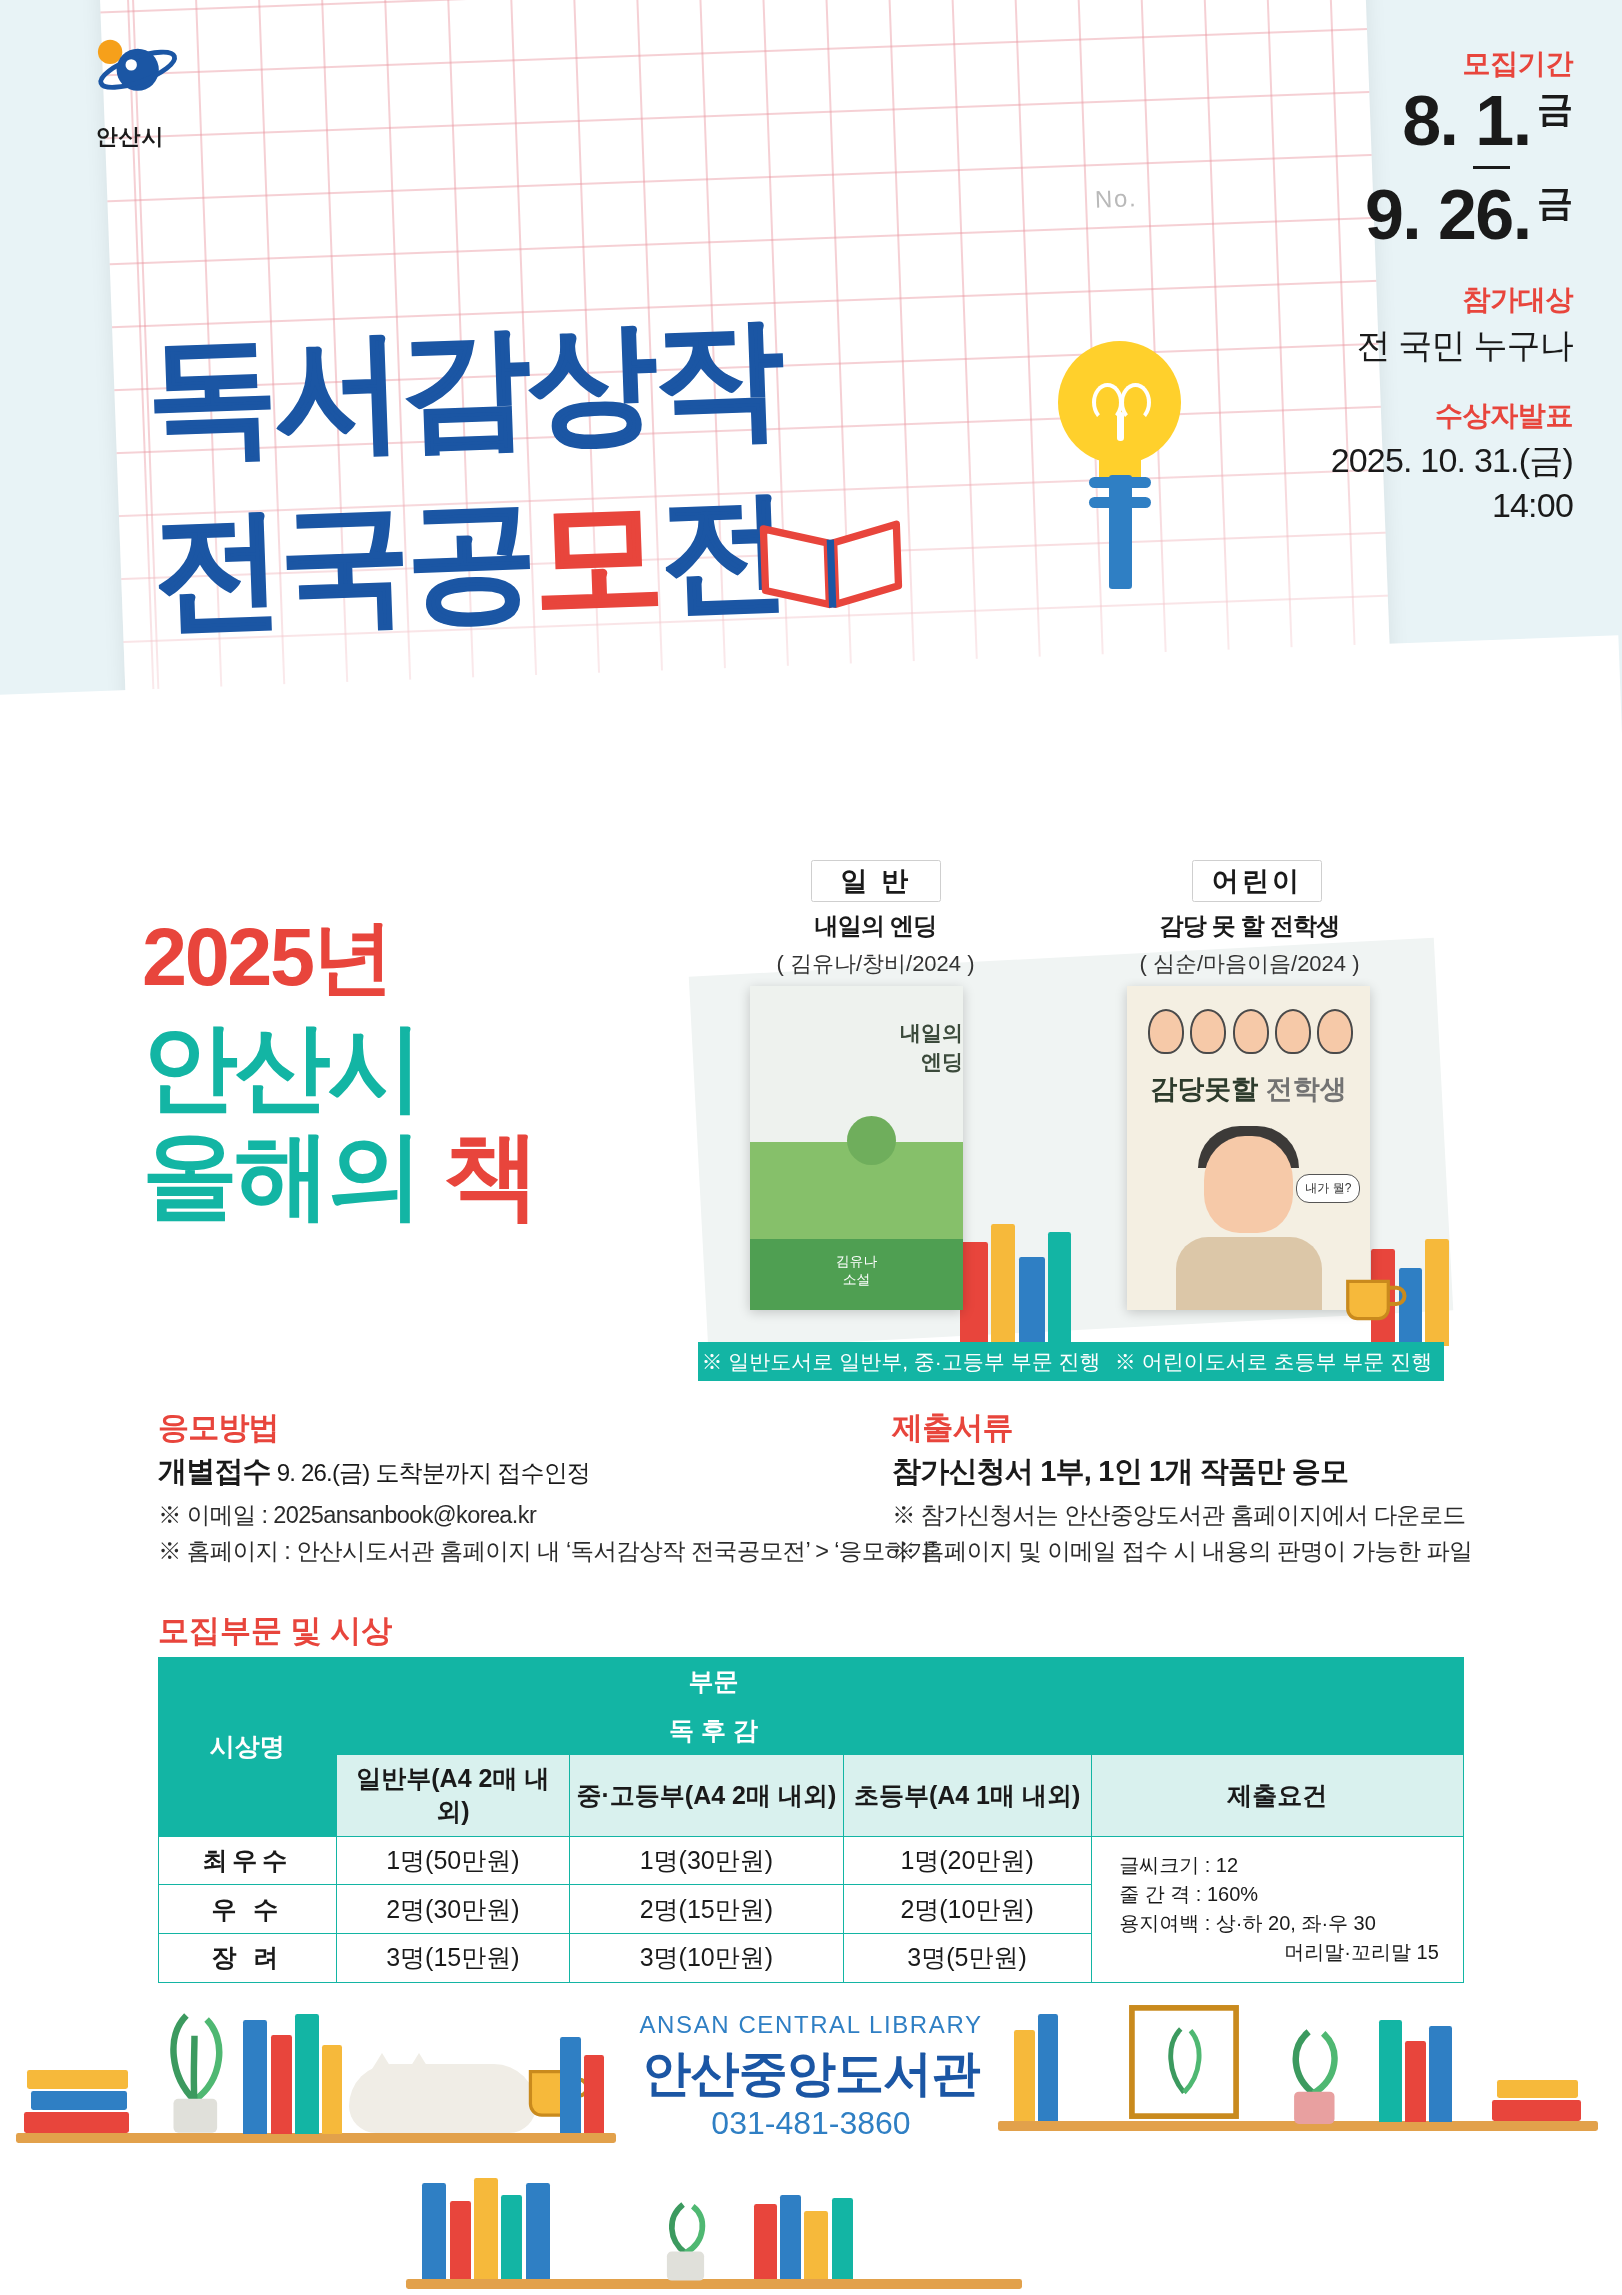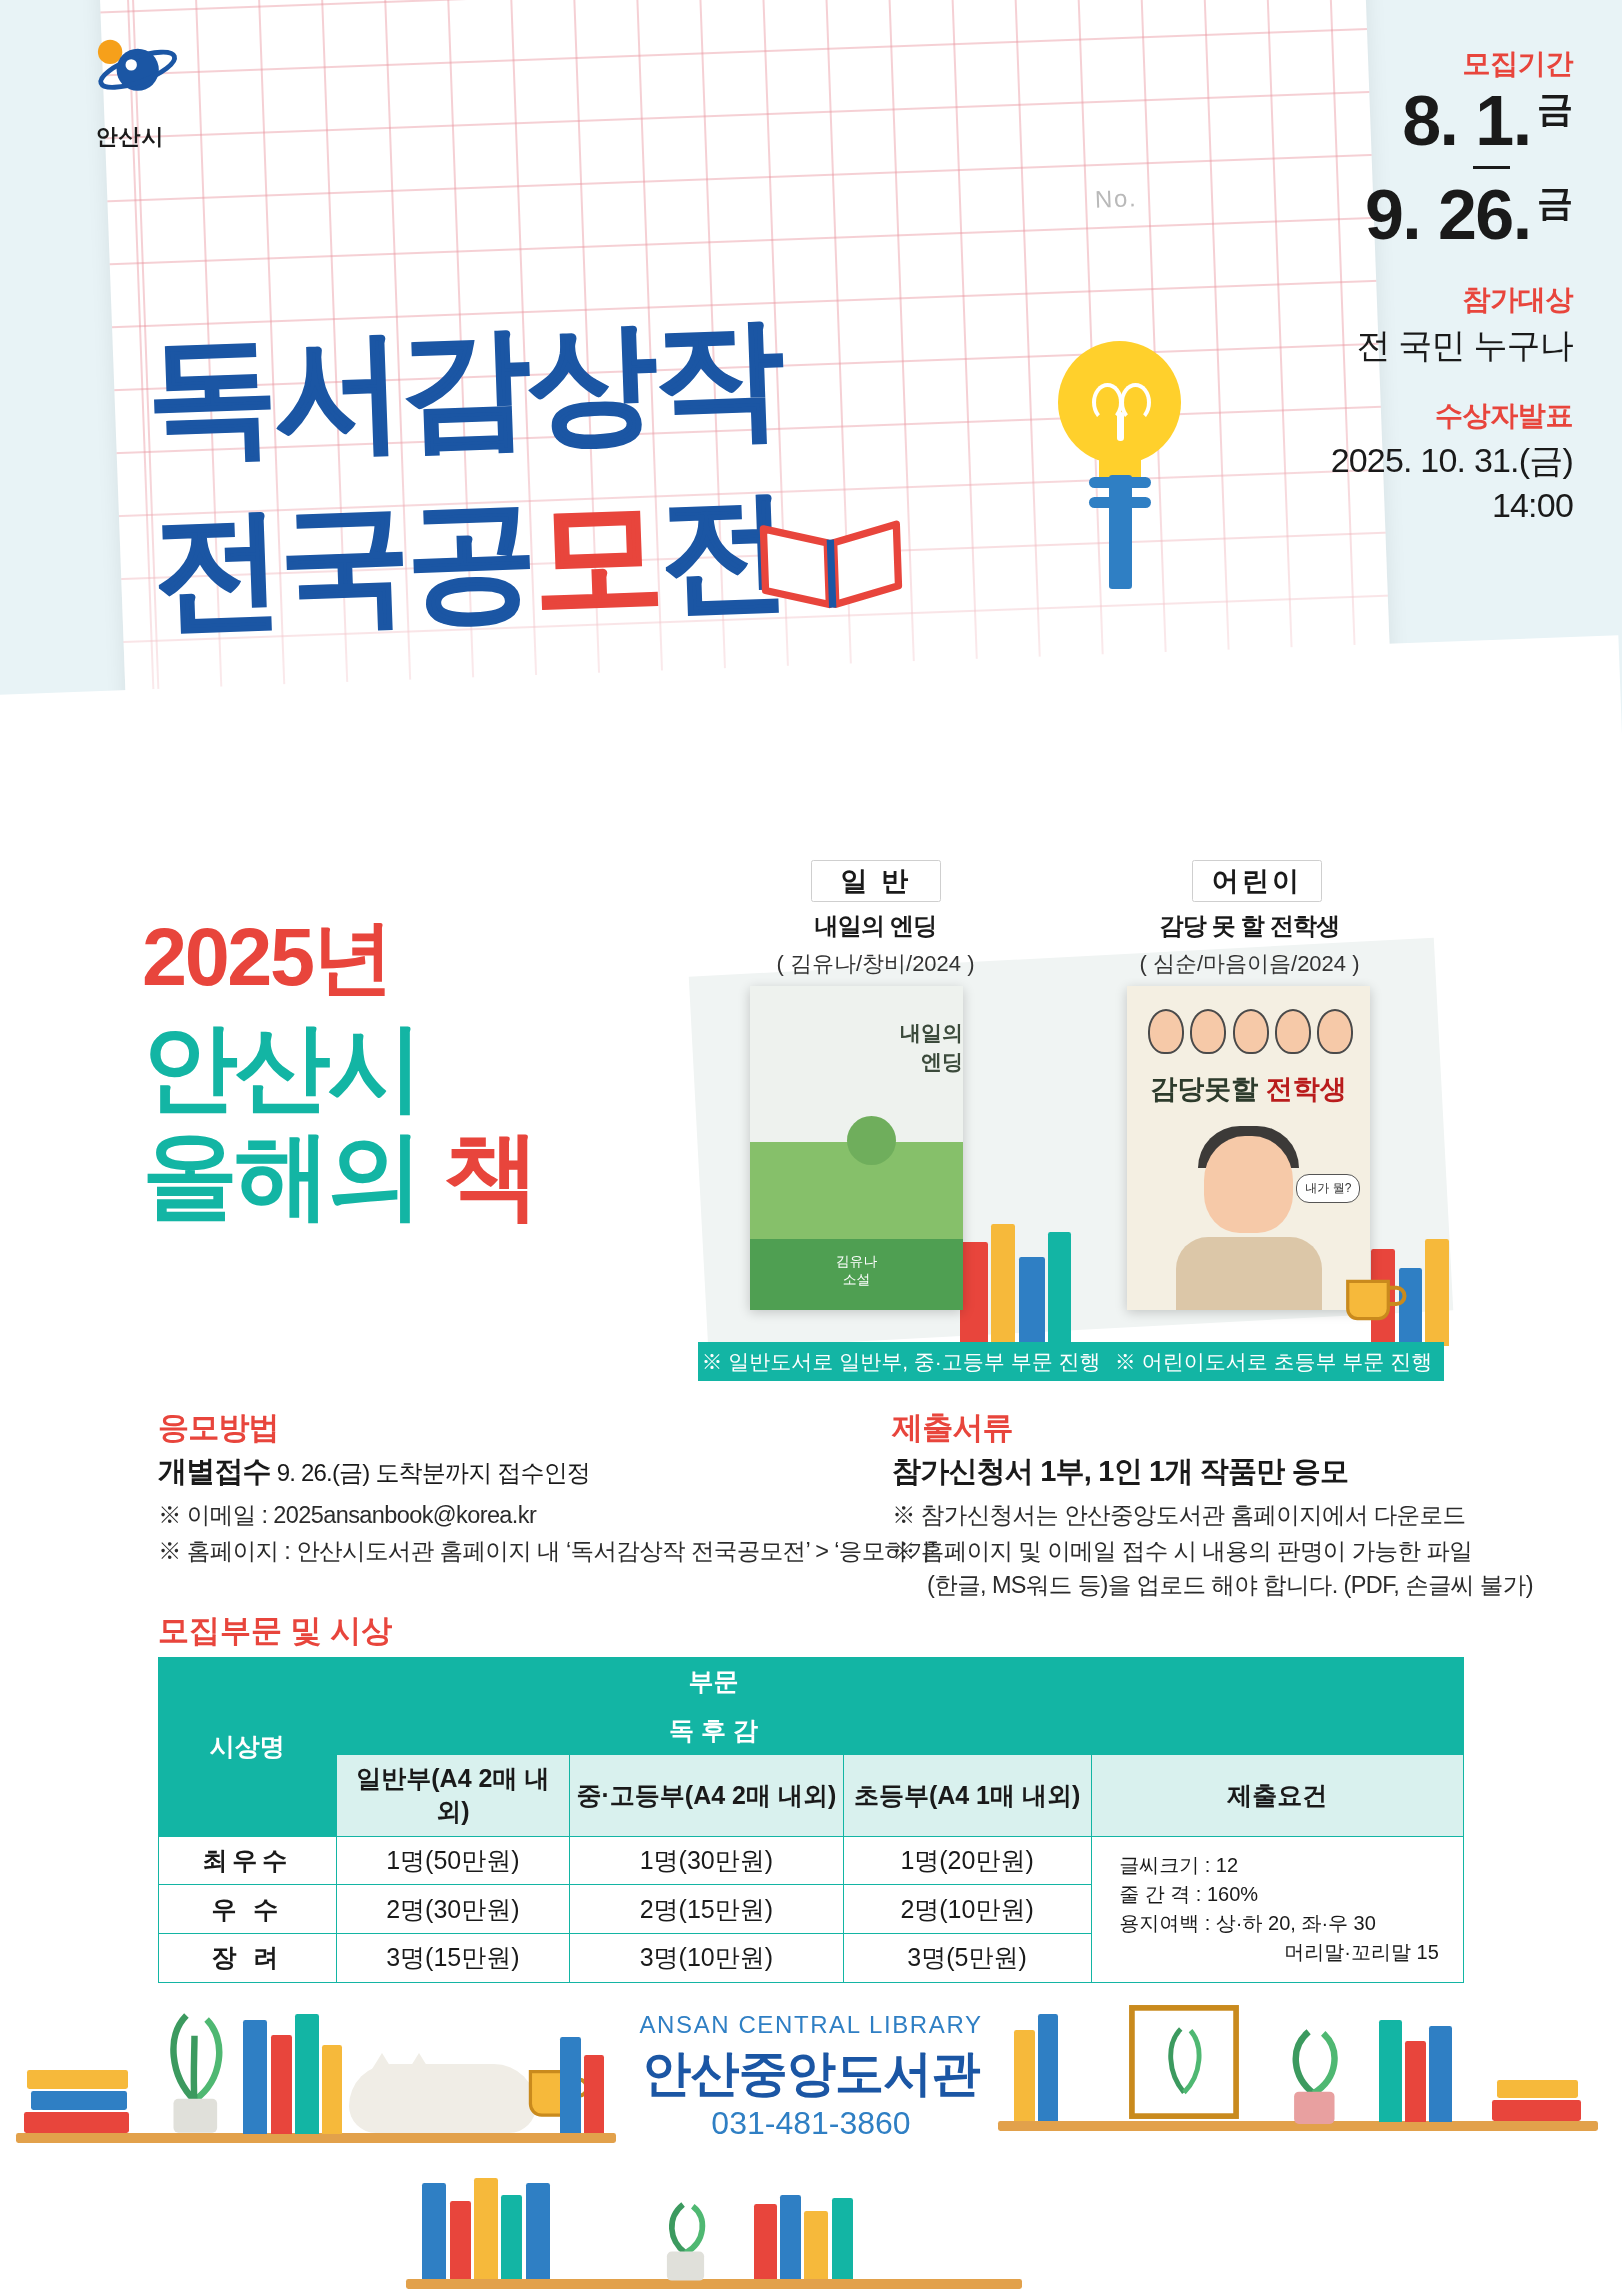--- a/index.html
+++ b/index.html
@@ -246,21 +246,21 @@
     font-size: 13.8px; color: #ffffff;
   }
   .cover2 {
     left: 1127px; top: 986px; width: 243px; height: 324px;
     background: #f4efe2;
   }
   .cover2 .c2title {
     position: absolute; left: 0; top: 85px; width: 100%; text-align: center;
     font-size: 27px; font-weight: 900; color: #2d3b2c;
   }
-  .cover2 .c2title .hl { color: #b91c1c; margin-top: 9px; }
+  .cover2 .c2title .hl { color: #737373; margin-top: 9px; }
   .cover2 .face {
     position: absolute; left: 77px; top: 150px; width: 89px; height: 97px;
     background: #f6c9a8; border-radius: 46% 46% 40% 40%;
   }
   .cover2 .hair {
     position: absolute; left: 71px; top: 140px; width: 101px; height: 42px;
     background: #3c3a38; border-radius: 49px 49px 0 0;
   }
   .cover2 .body {
     position: absolute; left: 49px; bottom: 0; width: 146px; height: 73px;
@@ -507,21 +507,20 @@
   <div class="bold-line" style="left:158px; top:1452px;">
     <span>개별접수</span><span class="thin"> 9. 26.(금) 도착분까지 접수인정</span>
   </div>
   <div class="note-line" style="left:158px; top:1499px;">※ 이메일 : 2025ansanbook@korea.kr</div>
   <div class="note-line" style="left:158px; top:1535px;">※ 홈페이지 : 안산시도서관 홈페이지 내 ‘독서감상작 전국공모전’ &gt; ‘응모하기’</div>
 
   <div class="sec-head" style="left:892px; top:1407px;">제출서류</div>
   <div class="bold-line" style="left:892px; top:1452px;">참가신청서 1부, 1인 1개 작품만 응모</div>
   <div class="note-line" style="left:892px; top:1499px;">※ 참가신청서는 안산중앙도서관 홈페이지에서 다운로드</div>
   <div class="note-line" style="left:892px; top:1535px;">※ 홈페이지 및 이메일 접수 시 내용의 판명이 가능한 파일</div>
-  <div class="note-line" style="left:927px; top:1569px;">(한글, MS워드 등)을 업로드 해야 합니다. (PDF, 손글씨 불가)</div>
 
   <div class="tbl-head">모집부문 및 시상</div>
 
   <table class="awards">
     <tbody>
         <tr>
       <th class="hdr" rowspan="3" style="width:174px;">시상명</th>
       <th class="hdr" colspan="3">부문</th>
       <th class="hdr" rowspan="2" style="width:365px;"></th>
     </tr>

